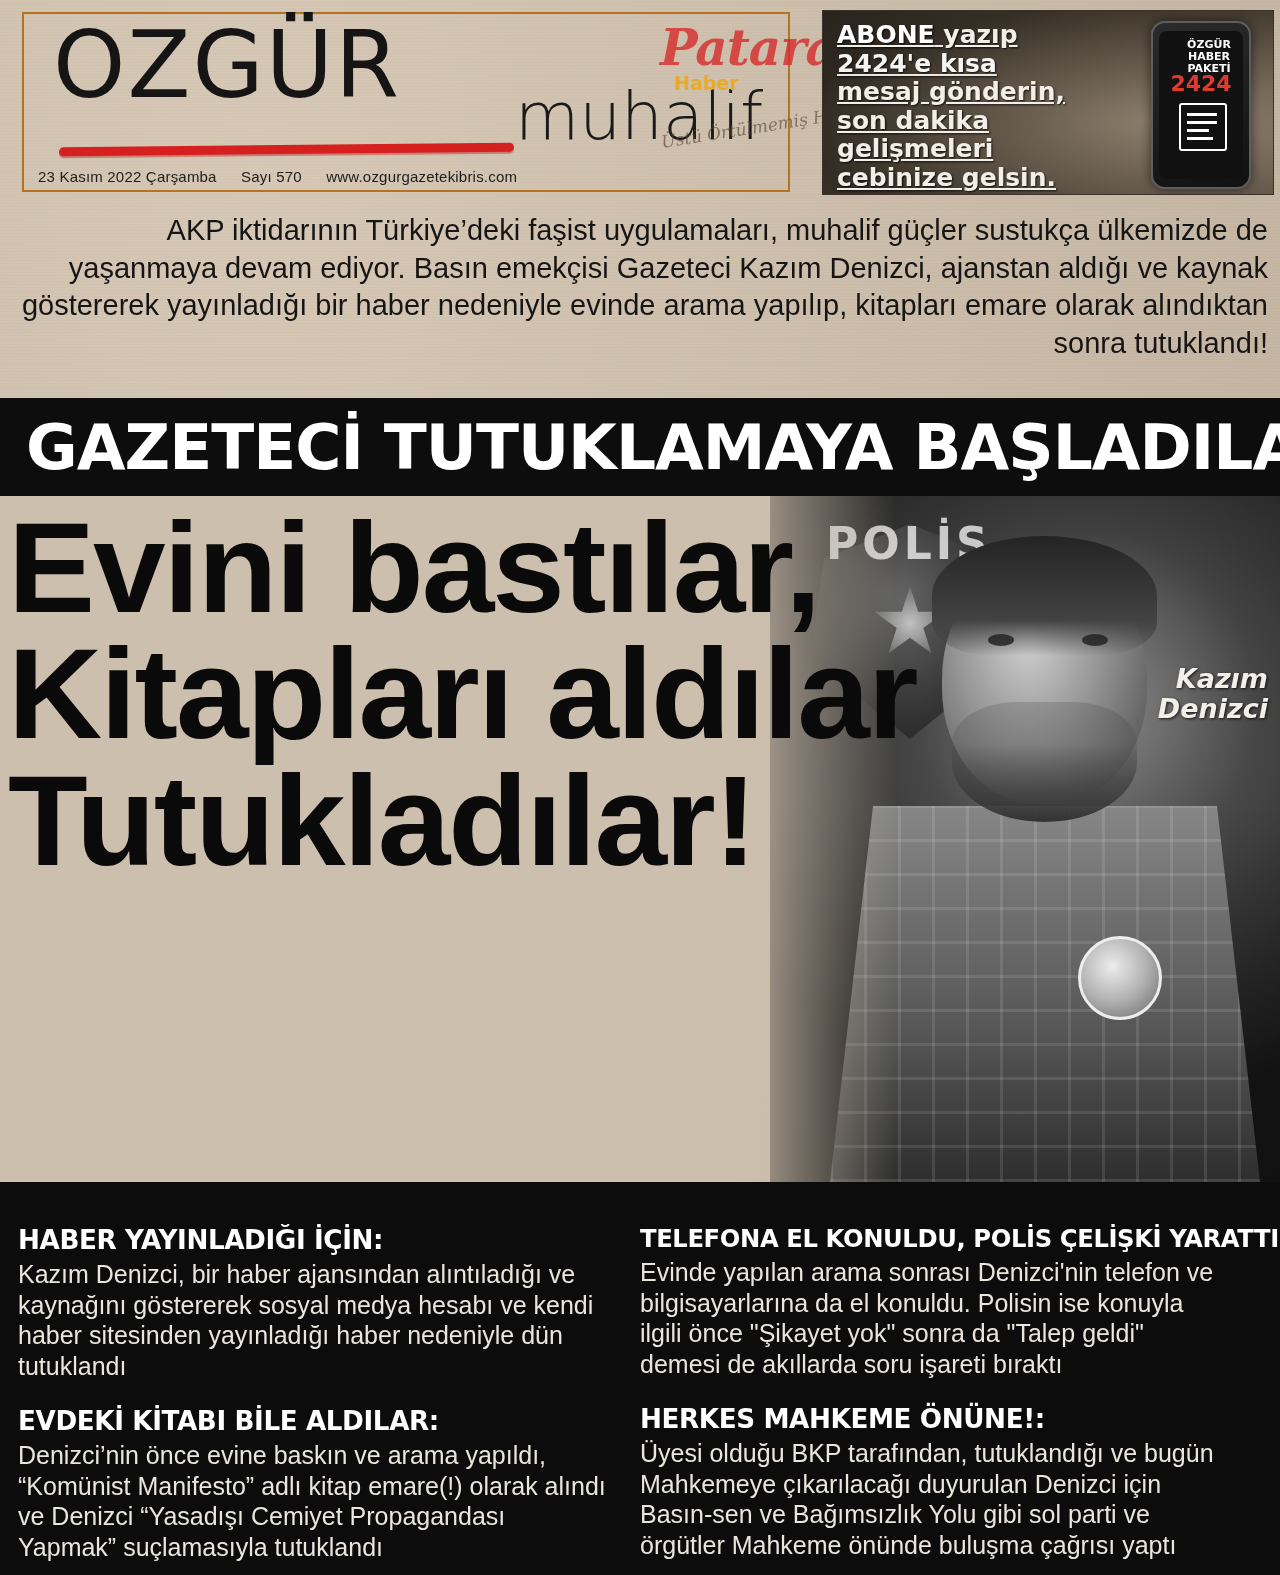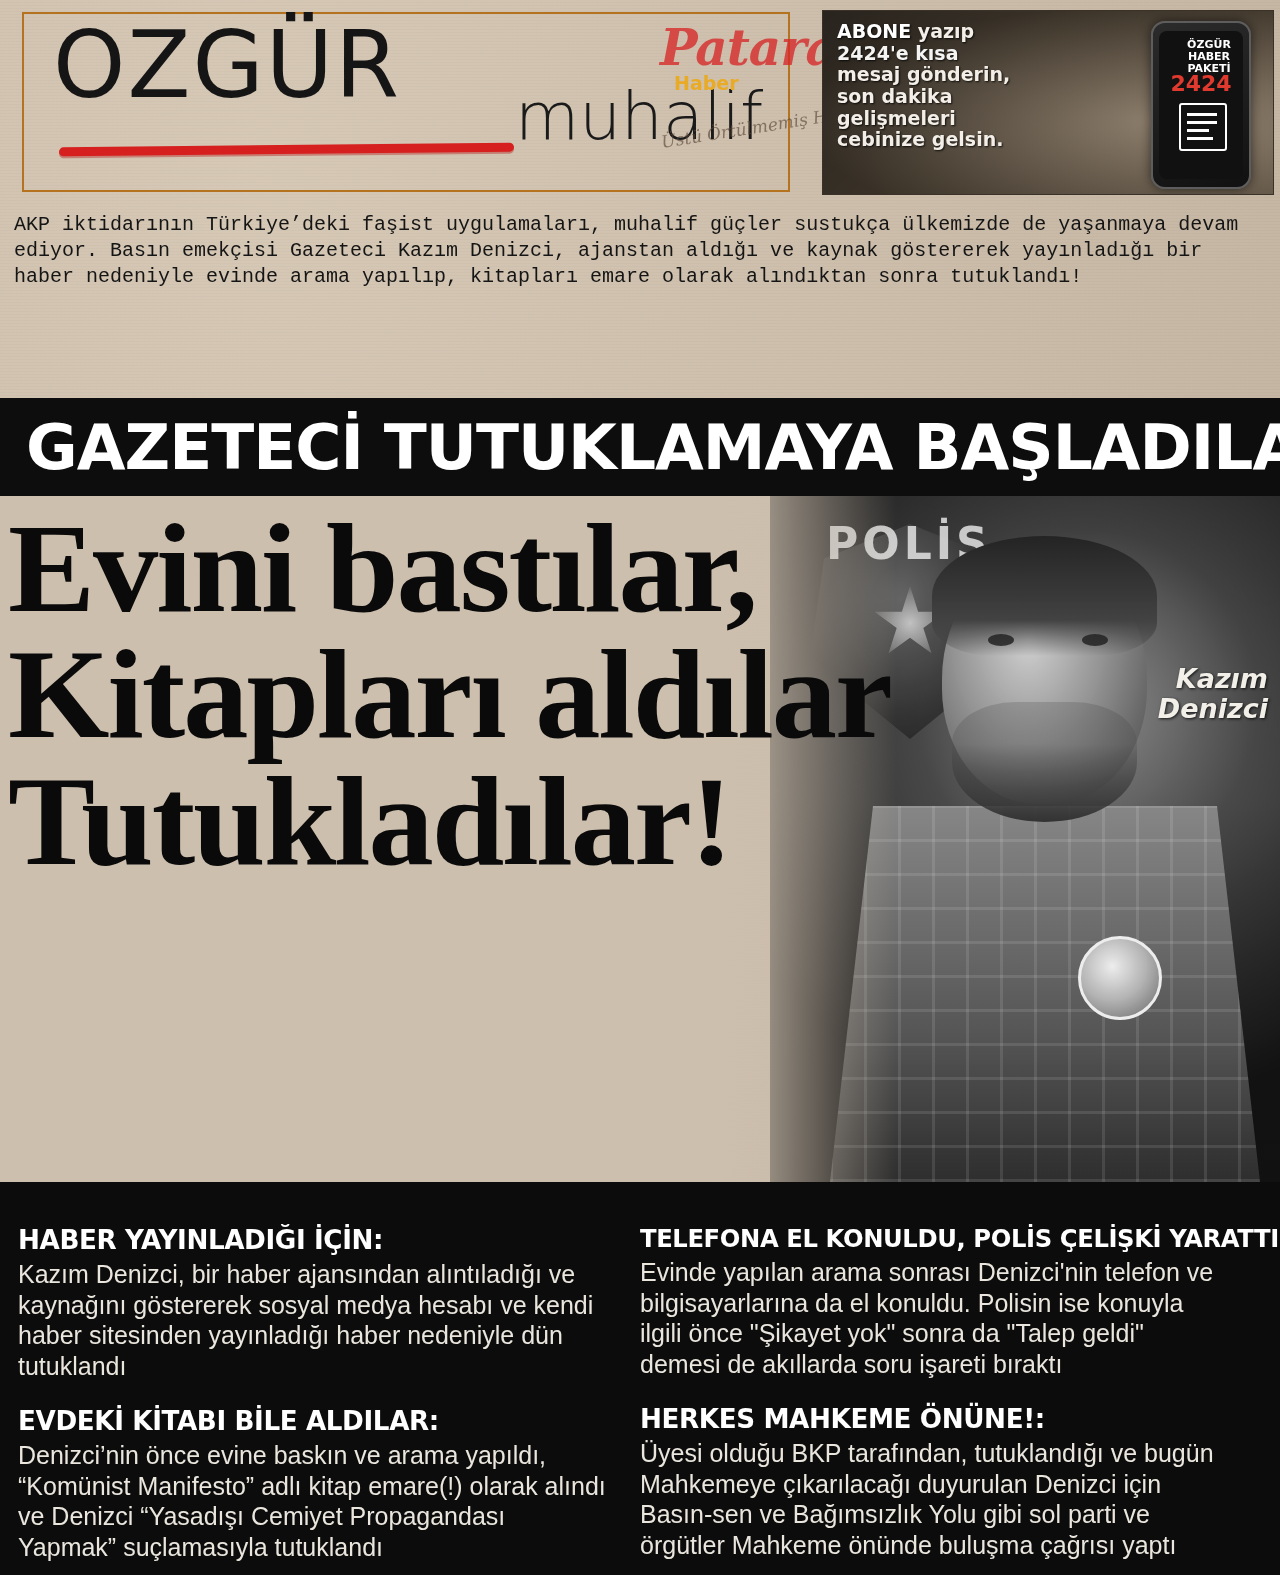--- a/index.html
+++ b/index.html
@@ -144,24 +144,25 @@
     background: radial-gradient(ellipse at 75% 60%, rgba(255,255,255,0.14), rgba(0,0,0,0.45) 75%);
   }
   .ad-text {
     position: absolute;
     left: 14px;
     top: 10px;
     width: 270px;
     z-index: 3;
     font-family: "DejaVu Sans", sans-serif;
     font-weight: bold;
-    font-size: 19px;
+    font-size: 25px;
     line-height: 1.14;
     color: #f3efe8;
     text-shadow: 1px 1px 2px rgba(0,0,0,0.8);
+    text-decoration: underline;
   }
   .ad-text .hl { color: #ffffff; }
   .ad-text .big2424 {
     color: #ffffff;
     opacity: 0.95;
   }
   .ad-phone {
     position: absolute;
     right: 10px;
     top: 6px;
@@ -218,24 +219,25 @@
     background: #fff;
     display: block;
   }
 
   
   .lede {
     position: absolute;
     left: 14px;
     top: 212px;
     width: 1254px;
-    font-size: 20px;
+    font-size: 29px;
     line-height: 1.30;
     color: #151515;
-    font-family: Liberation Mono, monospace;
+    font-family: Liberation Sans, sans-serif;
+    text-align: right;
   }
 
   
   .kicker {
     position: absolute;
     left: 0;
     top: 398px;
     width: 1280px;
     height: 98px;
     background: #0d0d0d;
@@ -372,21 +374,21 @@
     position: absolute;
     inset: 0;
     background: linear-gradient(90deg, rgba(205,191,174,1) 0%, rgba(205,191,174,1) 56%, rgba(205,191,174,0) 70%);
     pointer-events: none;
   }
   .headline {
     position: absolute;
     left: 8px;
     top: 12px;
     width: 880px;
-    font-family: Liberation Serif, serif;
+    font-family: Liberation Sans, sans-serif;
     font-weight: bold;
     color: #0a0a0a;
     letter-spacing: -2px;
     line-height: 0.94;
     z-index: 5;
   }
   .hl-line {
     display: block;
     white-space: nowrap;
     transform: scaleX(1.02);
@@ -452,20 +454,25 @@
 <body>
 
 <div class="page">
 
   <div class="masthead">
     <div class="logo-box"></div>
     <div class="logo-wrap">
       <div class="logo-ozgur">OZGÜR</div>
       <div class="logo-underline"></div>
       <div class="logo-gazete">muhalif</div>
+    </div>
+    <div class="logo-meta">
+      <span>23 Kasım 2022 Çarşamba</span>
+      <span>Sayı 570</span>
+      <span>www.ozgurgazetekibris.com</span>
     </div>
 
     <div class="watermark">
       <div class="wm-pat">Patara</div>
       <div class="wm-haber">Haber</div>
       <div class="wm-slogan">Üstü Örtülmemiş Haberler</div>
     </div>
 
     <div class="ad">
       <div class="ad-text">

